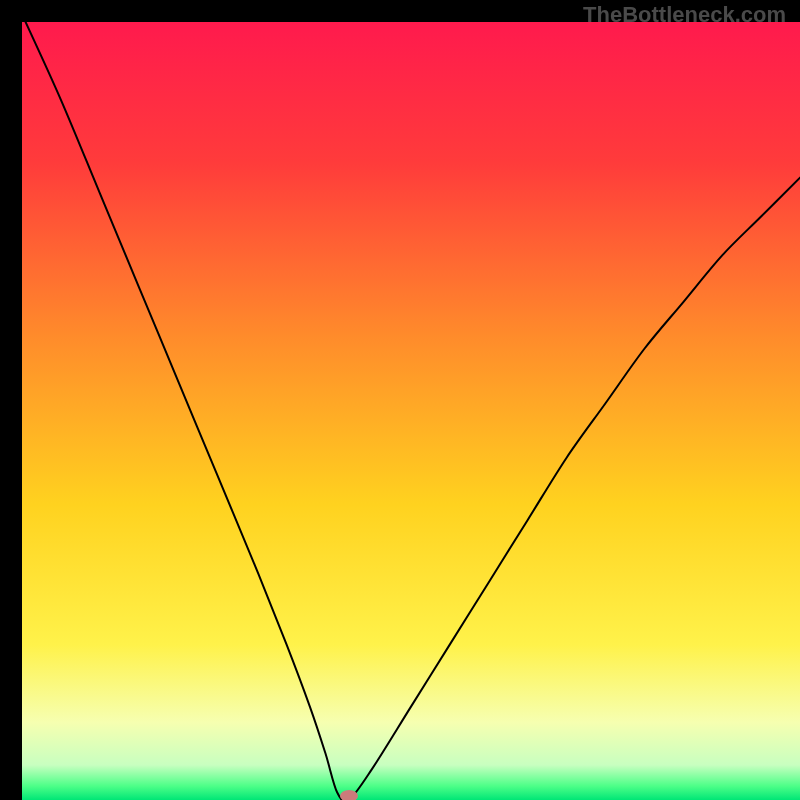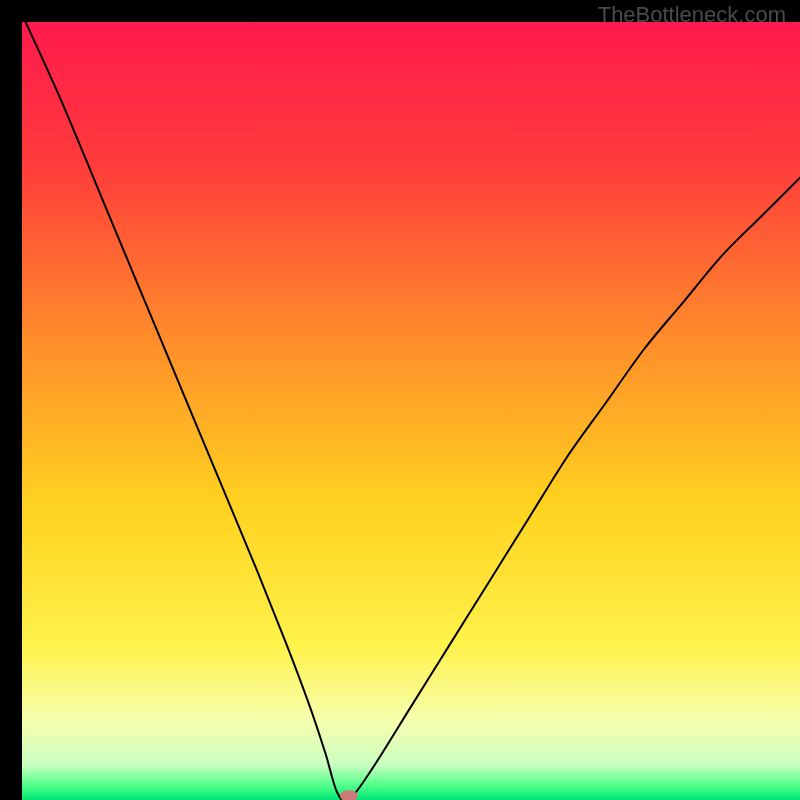--- a/index.html
+++ b/index.html
@@ -32,21 +32,21 @@
     top: 0;
     width: 100%;
     height: 100%;
   }
   .watermark {
     position: absolute;
     top: 2px;
     right: 14px;
     color: #4a4a4a;
     font-size: 22px;
-    font-weight: 400;
+    font-weight: 700;
     z-index: 10;
     font-family: Arial, sans-serif;
   }
   svg.curve {
     position: absolute;
     left: 0;
     top: 0;
     width: 100%;
     height: 100%;
     z-index: 5;

